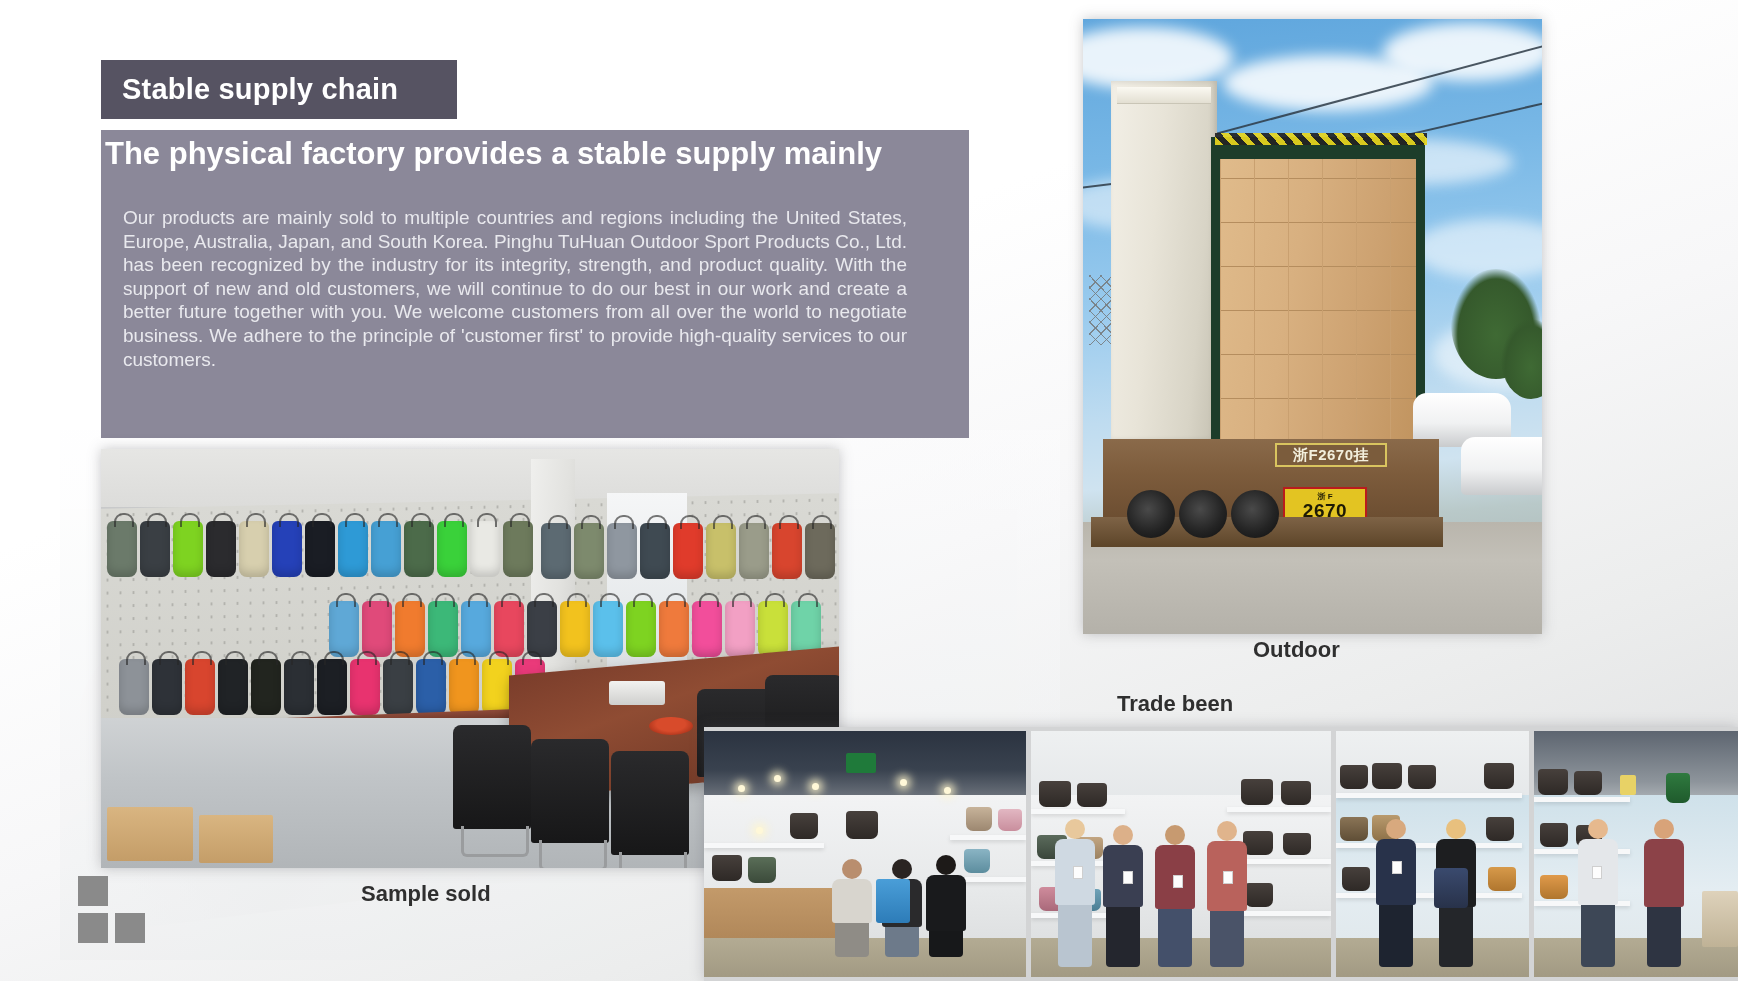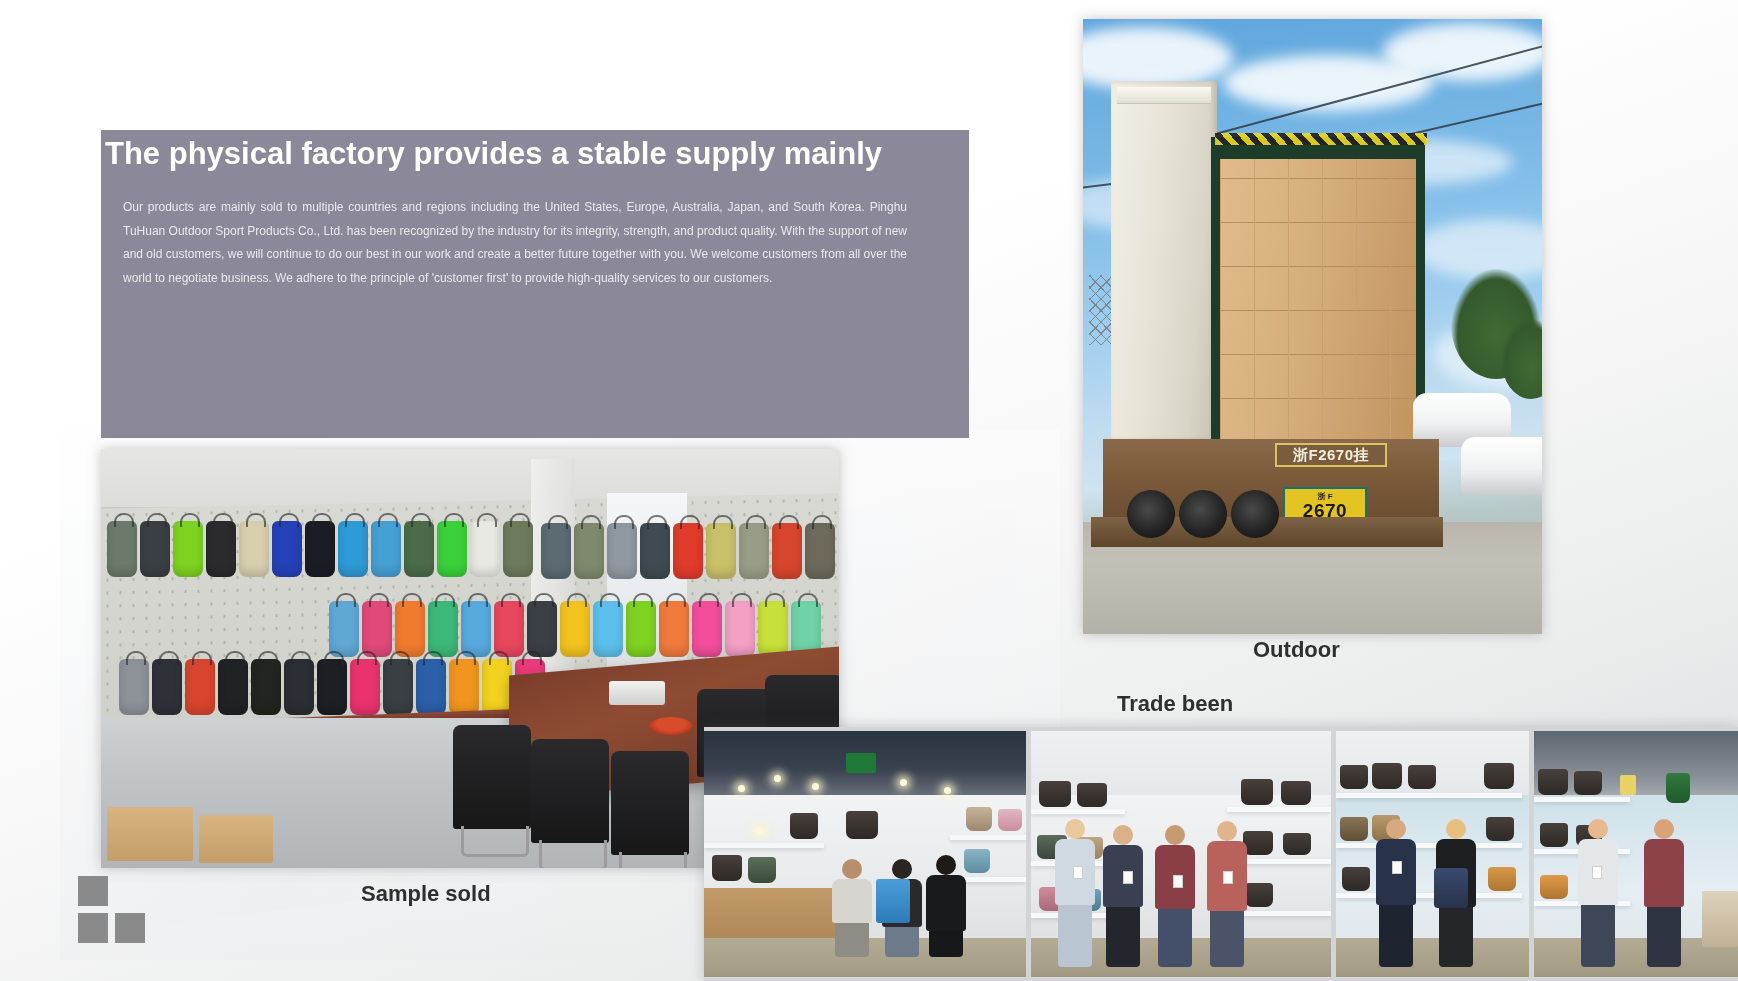--- a/index.html
+++ b/index.html
@@ -100,24 +100,24 @@
     left: 0; top: 6px;
     width: 100%;
     color: #ffffff;
     font-size: 31px;
     font-weight: bold;
     white-space: nowrap;
     padding-left: 4px;
   }
   .panel-body {
     position: absolute;
-    left: 22px; top: 66px;
+    left: 22px; top: 76px;
     width: 784px;
     color: #e9e9ee;
-    font-size: 12px;
+    font-size: 19px;
     line-height: 23.6px;
     text-align: justify;
     text-justify: inter-word;
   }
 
   
   .photo {
     position: absolute;
     overflow: hidden;
     background: #c8c9ca;
@@ -193,21 +193,21 @@
     color: #f3efdd;
     font-size: 15px; font-weight: bold;
     display: flex; align-items: center; justify-content: center;
     letter-spacing: .5px;
   }
   .plate-lower {
     position: absolute;
     left: 200px; top: 468px;
     width: 84px; height: 38px;
     background: #e3c422;
-    border: 2px solid #0f766e;
+    border: 2px solid #b91c1c;
     display: flex; flex-direction: column;
     align-items: center; justify-content: center;
     color: #1d1a05;
     line-height: 1;
   }
   .plate-lower .pl-top { font-size: 8px; font-weight: bold; }
   .plate-lower .pl-num { font-size: 19px; font-weight: bold; letter-spacing: .5px; }
   .wheel {
     position: absolute;
     width: 48px; height: 48px;
@@ -447,20 +447,23 @@
     <div class="wm-line" style="left:6%; top:62%; width:62%; transform:rotate(-6deg);"></div>
     <div class="wm-line" style="left:8%; top:68%; width:58%; transform:rotate(-5deg);"></div>
     <div class="wm-rail"></div>
     <div class="wm-post" style="left:10%; top:47%;"></div>
     <div class="wm-post" style="left:16%; top:45%;"></div>
     <div class="wm-post" style="left:22%; top:43%;"></div>
     <div class="wm-post" style="left:28%; top:42%;"></div>
     <div class="wm-post" style="left:34%; top:41%;"></div>
   </div>
 
+  <div class="kicker">
+    <span class="kicker-text">Stable supply chain</span>
+  </div>
 
   <div class="panel">
     <div class="panel-title">The physical factory provides a stable supply mainly</div>
     <div class="panel-body">Our products are mainly sold to multiple countries and regions including the United States, Europe, Australia, Japan, and South Korea. Pinghu TuHuan Outdoor Sport Products Co., Ltd. has been recognized by the industry for its integrity, strength, and product quality. With the support of new and old customers, we will continue to do our best in our work and create a better future together with you. We welcome customers from all over the world to negotiate business. We adhere to the principle of 'customer first' to provide high-quality services to our customers.</div>
   </div>
 
   <div class="photo" id="photo-shipment">
     <div class="ship-sky"></div>
 
     <div class="cloud" style="left:-30px; top:8px;  width:180px; height:62px;"></div>

